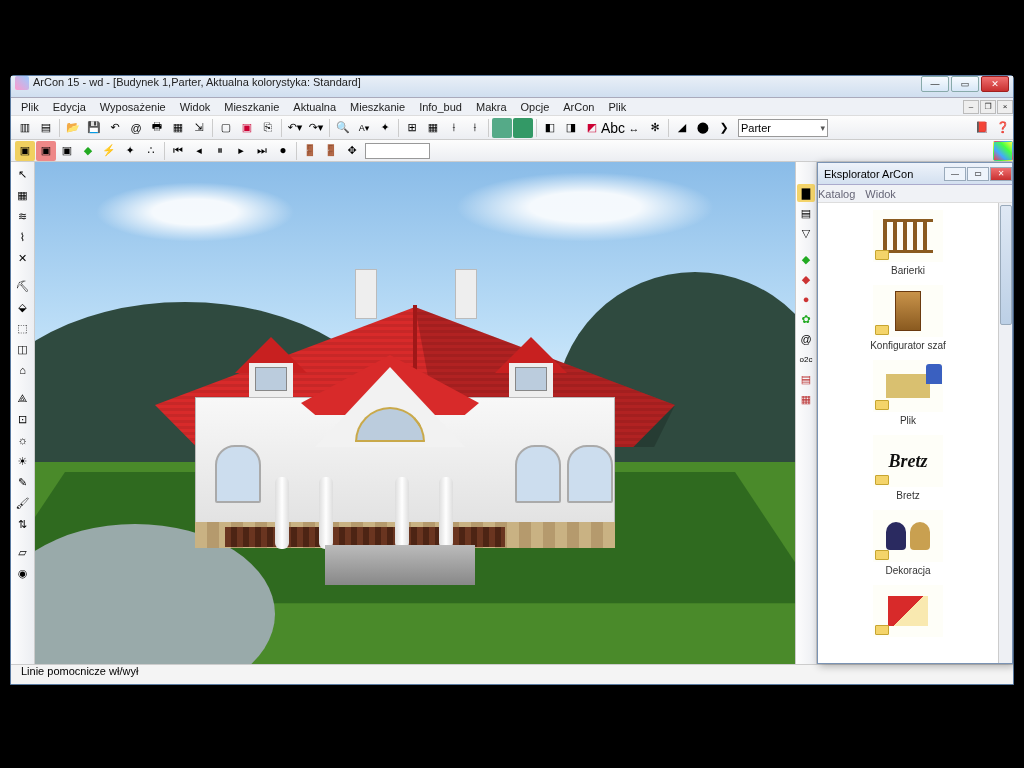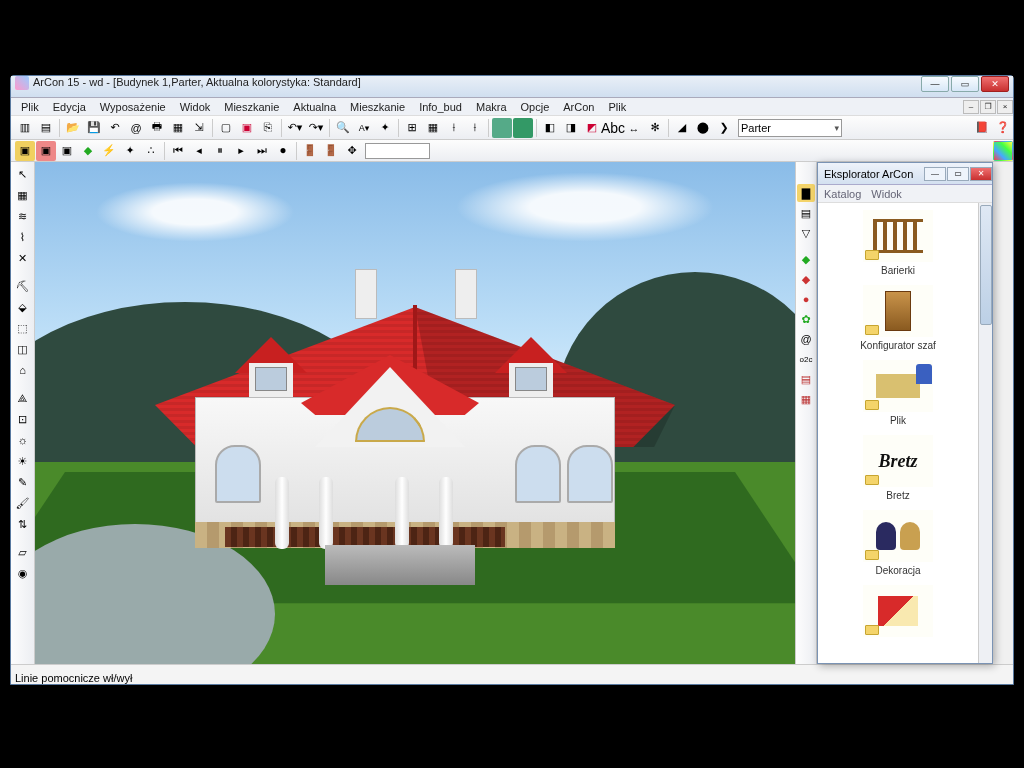--- a/index.html
+++ b/index.html
@@ -16,21 +16,21 @@
 
 .menubar { height: 18px; background: #eef1f6; display: flex; align-items: center; padding-left: 4px; font-size: 11px; color: #222; gap: 2px; border-bottom: 1px solid #ddd; }
 .menubar span { padding: 1px 6px; cursor: pointer; }
 .mdi-btns { margin-left:auto; display:flex; gap:0; }
 .mdi-btns div { width:16px; height:14px; border:1px solid #bbb; background:#eee; font-size:8px; text-align:center; line-height:12px; cursor:pointer; margin-left:1px; }
 
 .toolbar { height: 24px; background: linear-gradient(#fdfdfd,#eceef2); border-bottom: 1px solid #ccc; display: flex; align-items: center; padding-left: 4px; gap: 1px; }
 .toolbar2 { height: 22px; background: linear-gradient(#fdfdfd,#eceef2); border-bottom: 1px solid #ccc; display: flex; align-items: center; padding-left: 4px; gap: 1px; }
 .tb-btn { width: 20px; height: 20px; border: 1px solid transparent; display: inline-flex; align-items: center; justify-content: center; font-size: 11px; cursor: pointer; border-radius: 2px; }
 .sep { width: 1px; height: 18px; background: #ccc; margin: 0 2px; }
-.floor-combo { width: 104px; height: 18px; border: 1px solid #999; background: #fff; font-size: 11px; padding: 0 2px; margin-left: 3px; display:flex; align-items:center; justify-content:space-between; }
+.floor-combo { width: 90px; height: 18px; border: 1px solid #999; background: #fff; font-size: 11px; padding: 0 2px; margin-left: 3px; display:flex; align-items:center; justify-content:space-between; }
 .floor-combo::after { content:"▾"; font-size:9px; color:#555; }
 
 .workspace { position: absolute; left: 0; top: 86px; right: 0; bottom: 20px; }
 .left-toolbox { position: absolute; left: 0; top: 0; width: 24px; height: 100%; background: linear-gradient(to right,#fdfdfd,#eceef2); border-right: 1px solid #ccc; display: flex; flex-direction: column; align-items: center; padding-top: 2px; gap: 1px; }
 .left-toolbox .tb-btn { width: 20px; height: 20px; }
 
 .viewport { position: absolute; left: 24px; top: 0; width: 760px; height: 100%; background: #fff; overflow: hidden; }
 .sky { position: absolute; inset: 0; background: linear-gradient(#8abce8 0%, #bfe0f8 35%, #e8f4fb 55%); }
 .cloud { position:absolute; background: radial-gradient(ellipse at center, rgba(255,255,255,.9) 30%, rgba(255,255,255,0) 70%); border-radius:50%; }
 .hill1 { position:absolute; left:-60px; top:140px; width:420px; height:260px; background:#2f4a3f; border-radius:50% 50% 0 0; }
@@ -66,29 +66,29 @@
 .dormer .d-roof { position:absolute; left:0; top:0; width:72px; height:36px; background:#c82020; clip-path:polygon(50% 0,100% 100%,0 100%); }
 .dormer .d-body { position:absolute; left:14px; top:26px; width:44px; height:34px; background:#eee; }
 .dormer .d-win { position:absolute; left:20px; top:30px; width:32px; height:24px; background:#bcd; border:1px solid #888; }
 .chimney { position:absolute; width:22px; height:50px; background:#eee; border:1px solid #bbb; top:2px; }
 .roof-ridge { position:absolute; left:258px; top:38px; width:4px; height:110px; background:#a01818; }
 .awin { position:absolute; top:178px; width:46px; height:58px; background:#cde; border:2px solid #aaa; border-radius:20px 20px 2px 2px; }
 
 .right-toolbox { position: absolute; left: 784px; top: 0; width: 22px; height: 100%; background: linear-gradient(to right,#fdfdfd,#eceef2); border-left: 1px solid #ccc; border-right:1px solid #ccc; display: flex; flex-direction: column; align-items: center; padding-top: 22px; gap: 2px; }
 .right-toolbox .tb-btn { width:18px; height:18px; }
 
-.statusbar { position: absolute; left: 0; right: 0; bottom: 0; height: 20px; background: #f4f4f4; border-top: 1px solid #ccc; font-size: 11px; padding-left: 4px; display:flex; align-items:flex-end; }
-
-
-.explorer { position: absolute; left: 806px; top: 86px; width: 176px; height: 502px; background: #fff; border: 1px solid #7a93b4; box-shadow: 2px 2px 8px rgba(0,0,0,.3); }
+.statusbar { position: absolute; left: 0; right: 0; bottom: 0; height: 20px; background: #f4f4f4; border-top: 1px solid #ccc; font-size: 11px; padding-left: 10px; display:flex; align-items:flex-start; }
+
+
+.explorer { position: absolute; left: 806px; top: 86px; width: 196px; height: 502px; background: #fff; border: 1px solid #7a93b4; box-shadow: 2px 2px 8px rgba(0,0,0,.3); }
 .exp-title { height: 22px; background: linear-gradient(#eef3fa,#d3e0f0); display:flex; align-items:center; font-size:11px; padding-left:6px; border-bottom:1px solid #aac; }
 .exp-title .spacer { flex:1; }
 .exp-title .wb { width:22px; height:14px; border:1px solid #9ab; background:#eef4fb; font-size:8px; text-align:center; line-height:12px; margin-left:1px; cursor:pointer; }
 .exp-title .wb.cl { background:linear-gradient(#f07070,#c83030); color:#fff; }
-.exp-menu { height:18px; background:#f0f2f6; font-size:11px; color:#667; display:flex; align-items:center; padding-left:6px; gap:10px; border-bottom:1px solid #ddd; }
+.exp-menu { height:18px; background:#f0f2f6; font-size:11px; color:#667; display:flex; align-items:center; gap:10px; border-bottom:1px solid #ddd; }
 .exp-body { position:absolute; top:40px; left:0; right:14px; bottom:0; overflow:hidden; padding:6px; }
 .exp-scroll { position:absolute; right:0; top:40px; bottom:0; width:14px; background:#eef0f4; border-left:1px solid #ccc; }
 .exp-thumb { position:absolute; left:1px; top:2px; width:12px; height:120px; background:linear-gradient(#dfe8f4,#bcd0e6); border:1px solid #9ab; border-radius:2px; }
 .exp-item { text-align:center; font-size:10px; color:#333; margin-bottom:8px; }
 .exp-item .thumb { width:72px; height:54px; margin:0 auto 2px; border:1px solid #fff; display:flex; align-items:center; justify-content:center; background:#fefef8; position:relative; }
 .folder-tag { position:absolute; left:2px; bottom:2px; width:14px; height:10px; background:#f4d46a; border:1px solid #c7a530; border-radius:1px; }
 
 .input-tb { width:65px; height:16px; border:1px solid #999; background:#fff; font-size:10px; margin:0 2px; }
 </style>
 </head>

